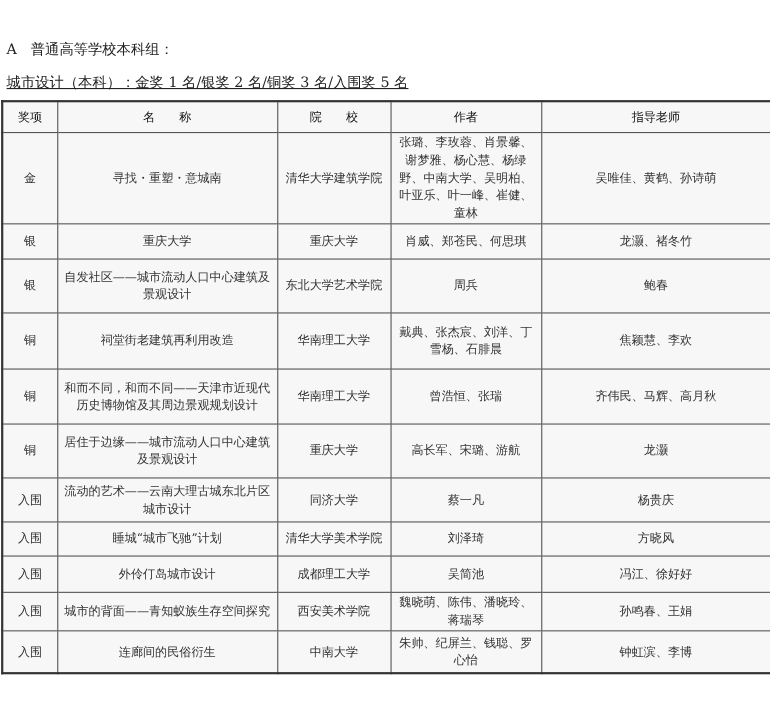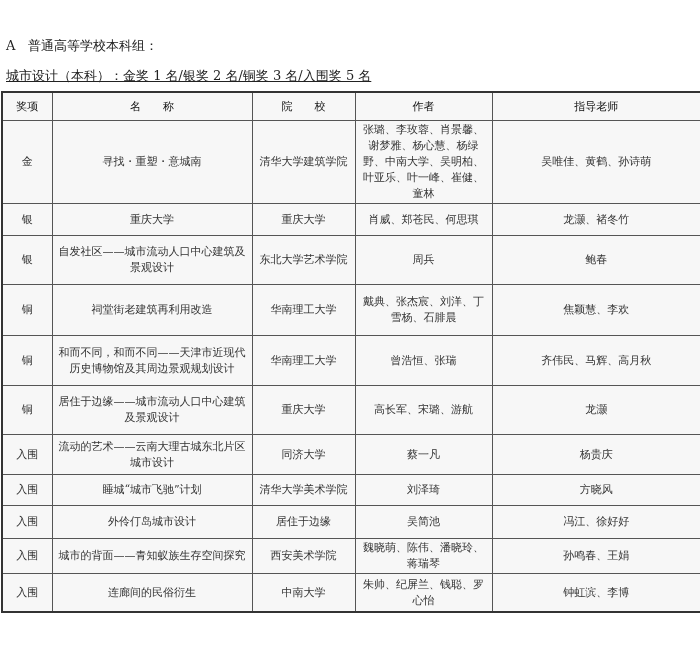--- a/index.html
+++ b/index.html
@@ -108,21 +108,21 @@
     <tr class="r-f2">
       <td>入围</td>
       <td>睡城“城市飞驰”计划</td>
       <td>清华大学美术学院</td>
       <td>刘泽琦</td>
       <td>方晓风</td>
     </tr>
     <tr class="r-f3">
       <td>入围</td>
       <td>外伶仃岛城市设计</td>
-      <td>居住于边缘</td>
+      <td>成都理工大学</td>
       <td>吴简池</td>
       <td>冯江、徐好好</td>
     </tr>
     <tr class="r-f4">
       <td>入围</td>
       <td>城市的背面——青知蚁族生存空间探究</td>
       <td>西安美术学院</td>
       <td>魏晓萌、陈伟、潘晓玲、蒋瑞琴</td>
       <td>孙鸣春、王娟</td>
     </tr>

